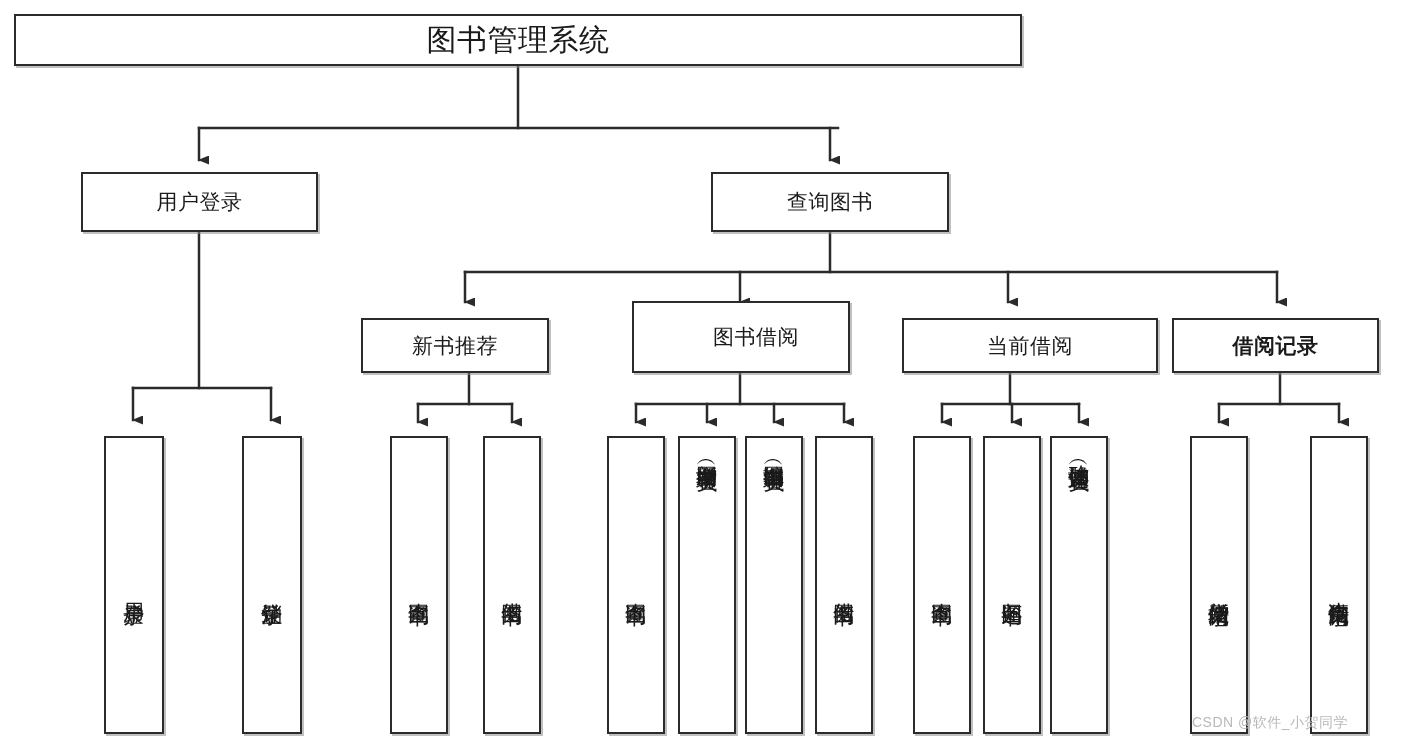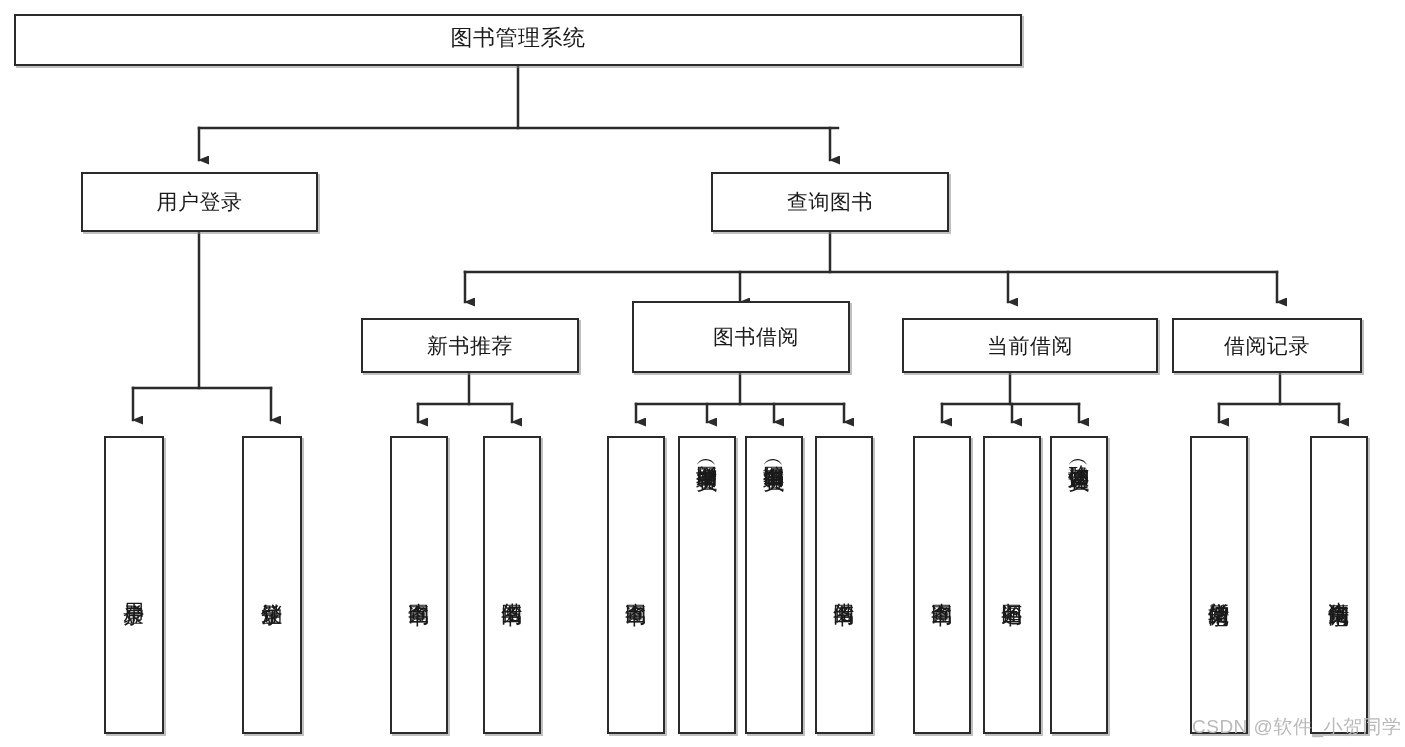--- a/index.html
+++ b/index.html
@@ -37,21 +37,21 @@
     justify-content: center;
     overflow: hidden;
   }
   .node-label-h {
     font-size: 21px;
     color: #1a1a1a;
     line-height: 1.2;
     white-space: nowrap;
     letter-spacing: 0.5px;
   }
-  .node-box.title .node-label-h { font-size: 22px; font-family: Liberation Mono, monospace; }
+  .node-box.title .node-label-h { font-size: 30px; }
   .node-box.lvl1 .node-label-h { font-size: 21px; }
   .node-box.lvl2 .node-label-h { font-size: 21px; }
   .node-box.leaf {
     align-items: flex-start;
     justify-content: center;
     padding-top: 6px;
   }
   .node-label-v {
     writing-mode: vertical-rl;
     text-orientation: upright;
@@ -65,21 +65,21 @@
   .leaf-inner {
     width: 100%;
     height: 100%;
     display: flex;
     align-items: center;
     justify-content: center;
   }
   .leaf-inner.top-align { align-items: flex-start; padding-top: 4px; }
   .watermark {
     position: absolute;
-    font-size: 19px;
+    font-size: 14px;
     color: #b9b9b9;
     white-space: nowrap;
     letter-spacing: 0.5px;
     pointer-events: none;
   }
 </style>
 </head>
 <body>
 
 <div id="diagram-root">
@@ -153,30 +153,30 @@
     <span class="node-label-h">图书管理系统</span>
   </div>
 
   <div class="node-box lvl1" style="left:81px; top:172px; width:237px; height:60px;">
     <span class="node-label-h">用户登录</span>
   </div>
   <div class="node-box lvl1" style="left:711px; top:172px; width:238px; height:60px;">
     <span class="node-label-h">查询图书</span>
   </div>
 
-  <div class="node-box lvl2" style="left:361px; top:318px; width:218px; height:55px;">
+  <div class="node-box lvl2" style="left:361px; top:318px; width:188px; height:55px;">
     <span class="node-label-h">新书推荐</span>
   </div>
   <div class="node-box lvl2" style="left:632px; top:301px; width:218px; height:72px;padding-left:30px;">
     <span class="node-label-h">图书借阅</span>
   </div>
   <div class="node-box lvl2" style="left:902px; top:318px; width:256px; height:55px;">
     <span class="node-label-h">当前借阅</span>
   </div>
-  <div class="node-box lvl2" style="left:1172px; top:318px; width:190px; height:55px;">
+  <div class="node-box lvl2" style="left:1172px; top:318px; width:207px; height:55px;font-weight:bold;">
     <span class="node-label-h">借阅记录</span>
   </div>
 
   <div class="node-box leaf" style="left:104px; top:436px; width:60px; height:298px;">
     <div class="leaf-inner">
         <span class="node-label-v">用户登录</span>
       </div>
   </div>
   <div class="node-box leaf" style="left:242px; top:436px; width:60px; height:298px;">
     <div class="leaf-inner">

